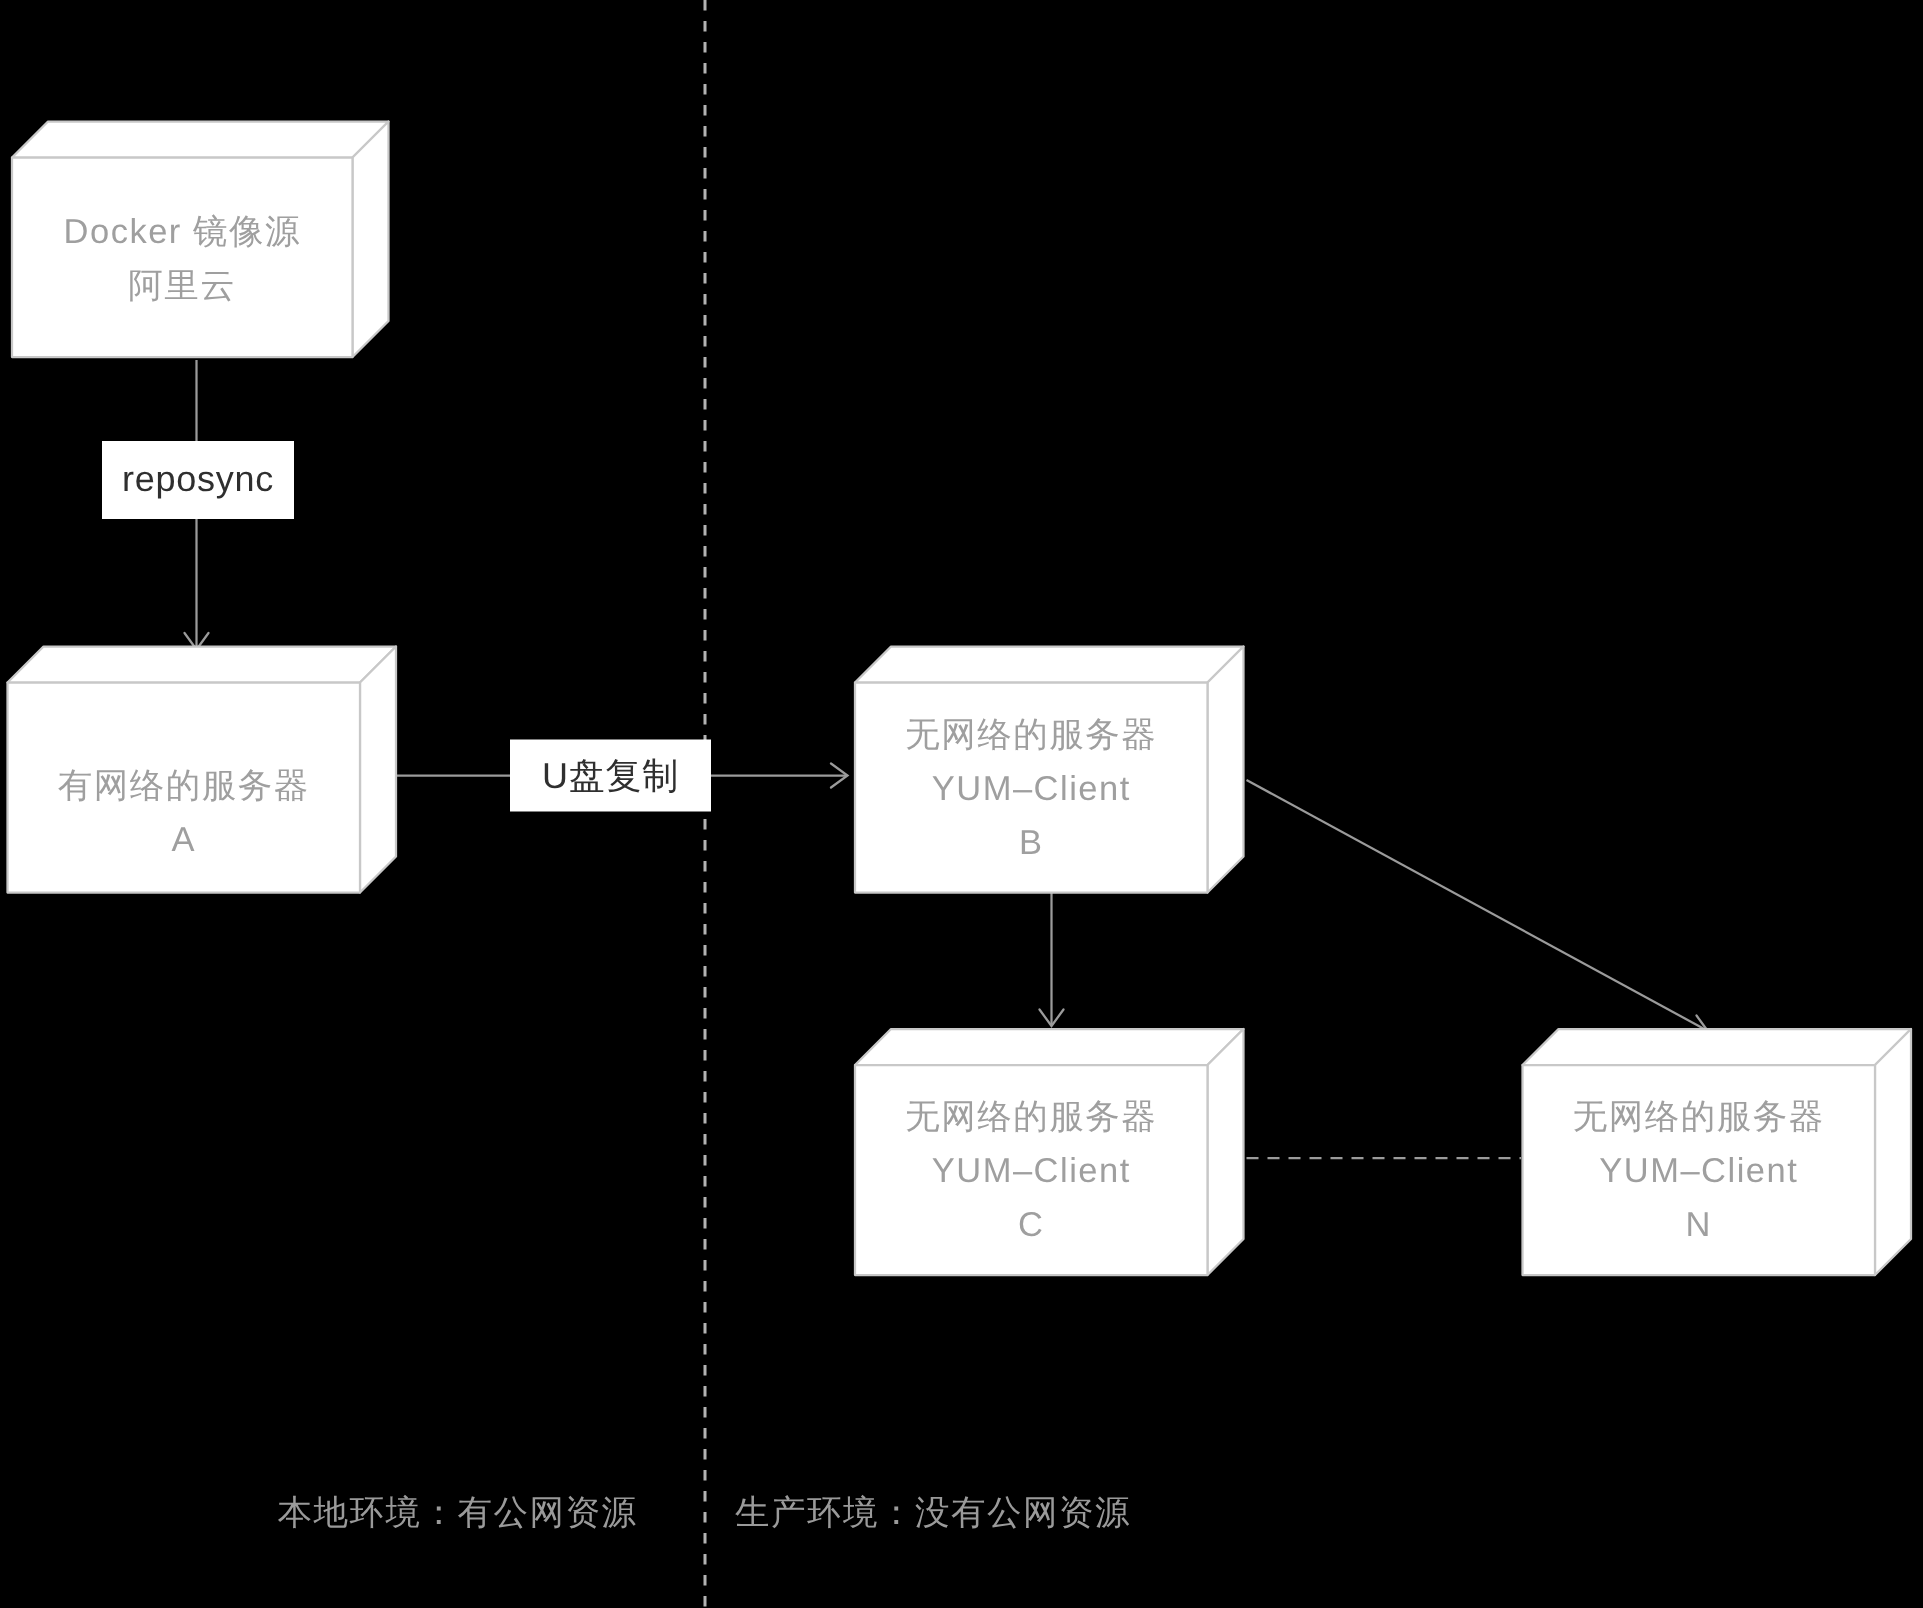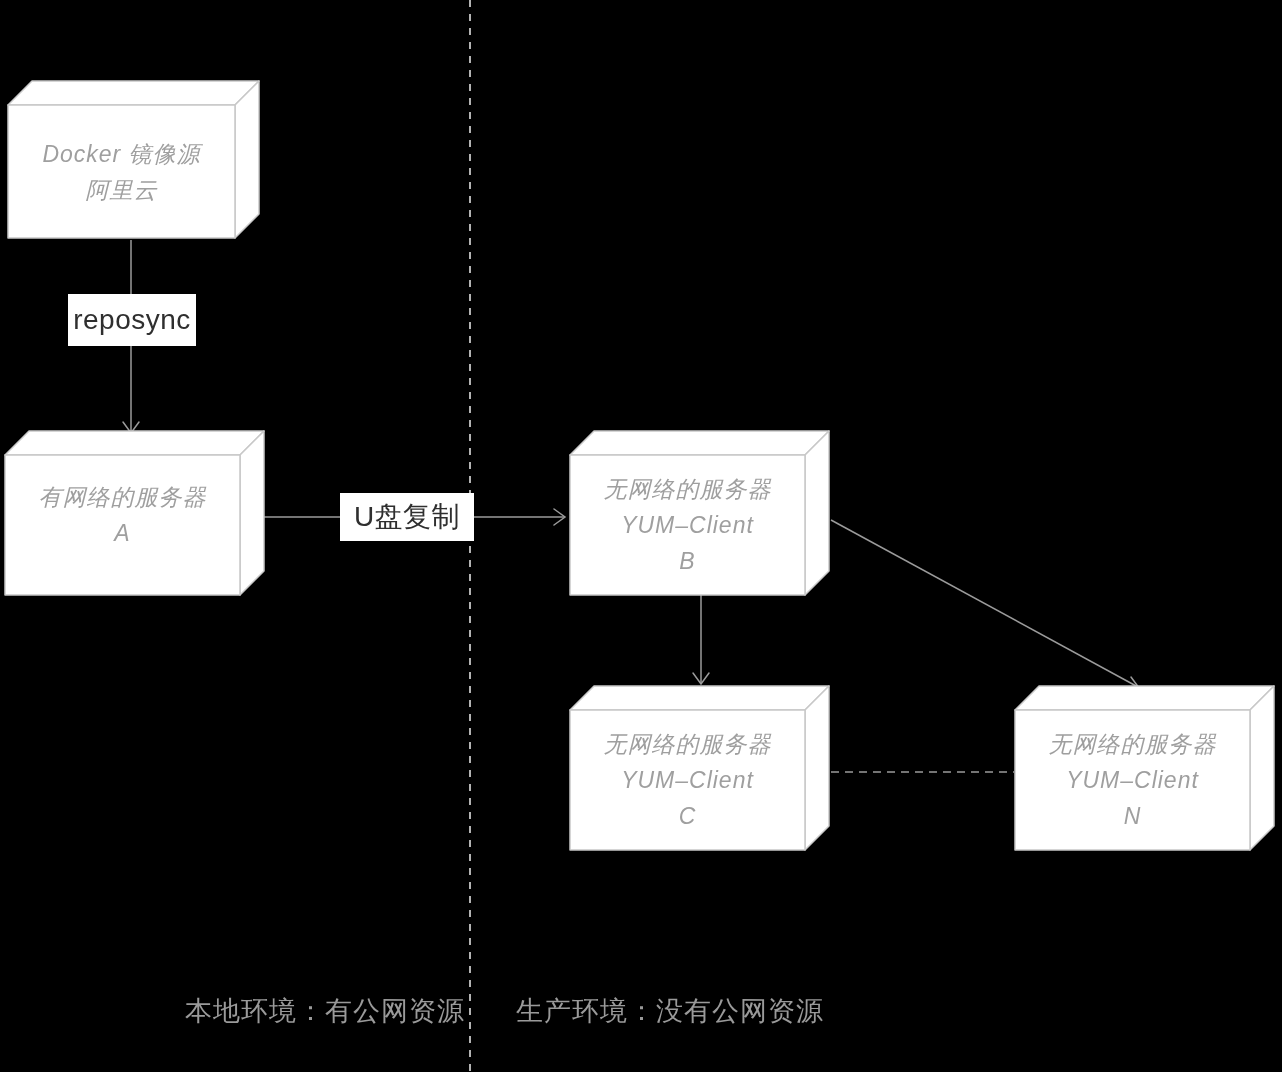--- a/index.html
+++ b/index.html
@@ -51,36 +51,35 @@
     display: flex;
     flex-direction: column;
     align-items: center;
     justify-content: center;
     text-align: center;
     color: #9f9f9f;
     font-size: 23px;
     line-height: 36px;
     letter-spacing: 1px;
     pointer-events: none;
-    font-style: italic;
   }
   .edge-label {
     position: absolute;
     display: flex;
     align-items: center;
     justify-content: center;
     background: #ffffff;
     color: #2f2f2f;
-    font-size: 28px;
+    font-size: 24px;
     letter-spacing: 0.5px;
   }
   .caption {
     position: absolute;
     color: #9a9a9a;
-    font-size: 27px;
+    font-size: 23px;
     letter-spacing: 1px;
     white-space: nowrap;
     text-align: right;
   }
 </style>
 </head>
 <body>
 
 <div class="stage">
 
@@ -141,21 +140,21 @@
       <polygon points="1250,710 1274,686 1274,826 1250,850"></polygon>
       <polygon points="1015,710 1250,710 1250,850 1015,850"></polygon>
     </g>
   </svg>
 
   <div class="node-text" style="left:8px; top:105px; width:227px; height:133px;">
     <div>Docker 镜像源</div>
     <div>阿里云</div>
   </div>
 
-  <div class="node-text" style="left:5px; top:453px; width:235px; height:124px;border-radius:20px;">
+  <div class="node-text" style="left:5px; top:479px; width:235px; height:124px;border-radius:20px;">
     <div>有网络的服务器</div>
     <div>A</div>
   </div>
 
   <div class="node-text" style="left:570px; top:455px; width:235px; height:140px;">
     <div>无网络的服务器</div>
     <div>YUM–Client</div>
     <div>B</div>
   </div>
 
@@ -170,15 +169,15 @@
     <div>YUM–Client</div>
     <div>N</div>
   </div>
 
   <div class="edge-label" style="left:68px; top:294px; width:128px; height:52px;">reposync</div>
 
   <div class="edge-label" style="left:340px; top:493px; width:134px; height:48px;">U盘复制</div>
 
   <div class="caption" style="left:185px; top:993px;">本地环境：有公网资源</div>
 
-  <div class="caption" style="left:516px; top:993px;">生产环境：没有公网资源</div>
+  <div class="caption" style="left:490px; top:993px;">生产环境：没有公网资源</div>
 
 </div>
 
 </body></html>

